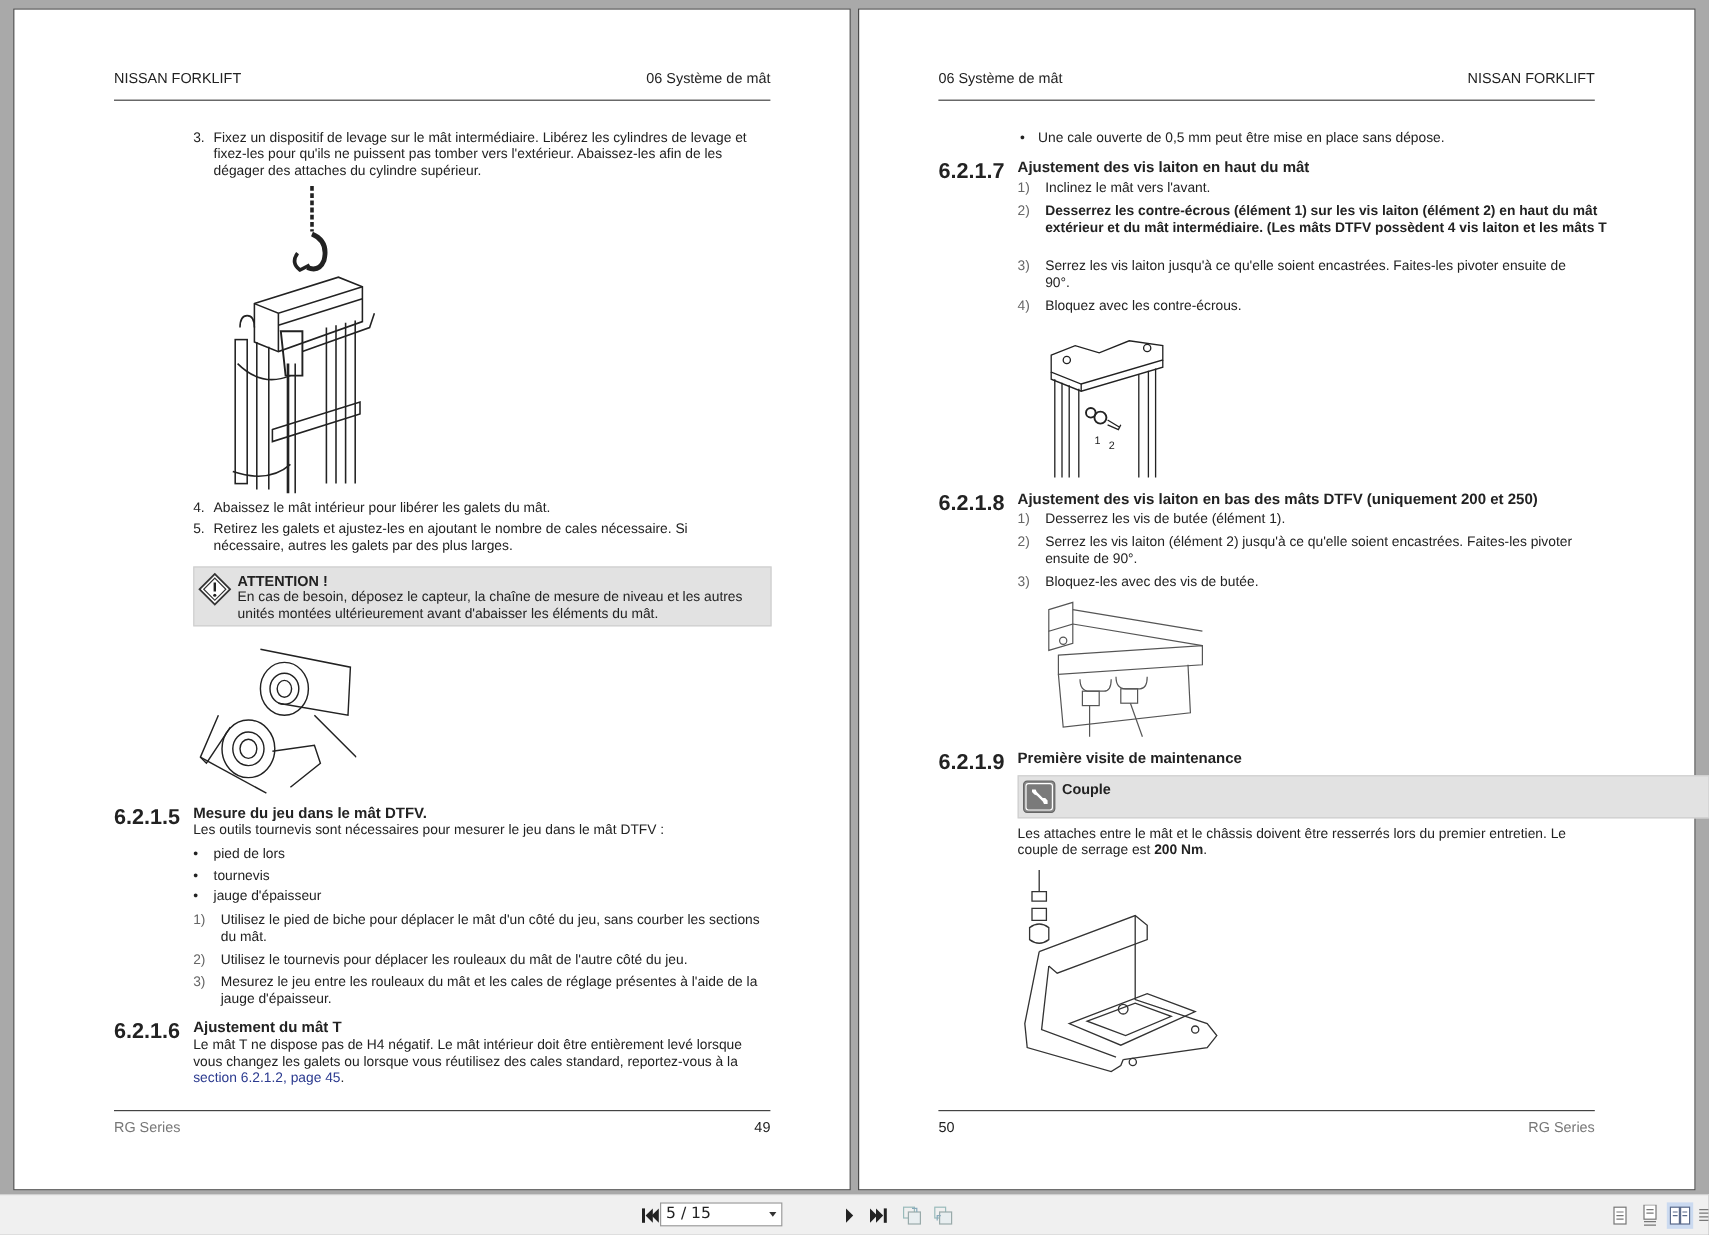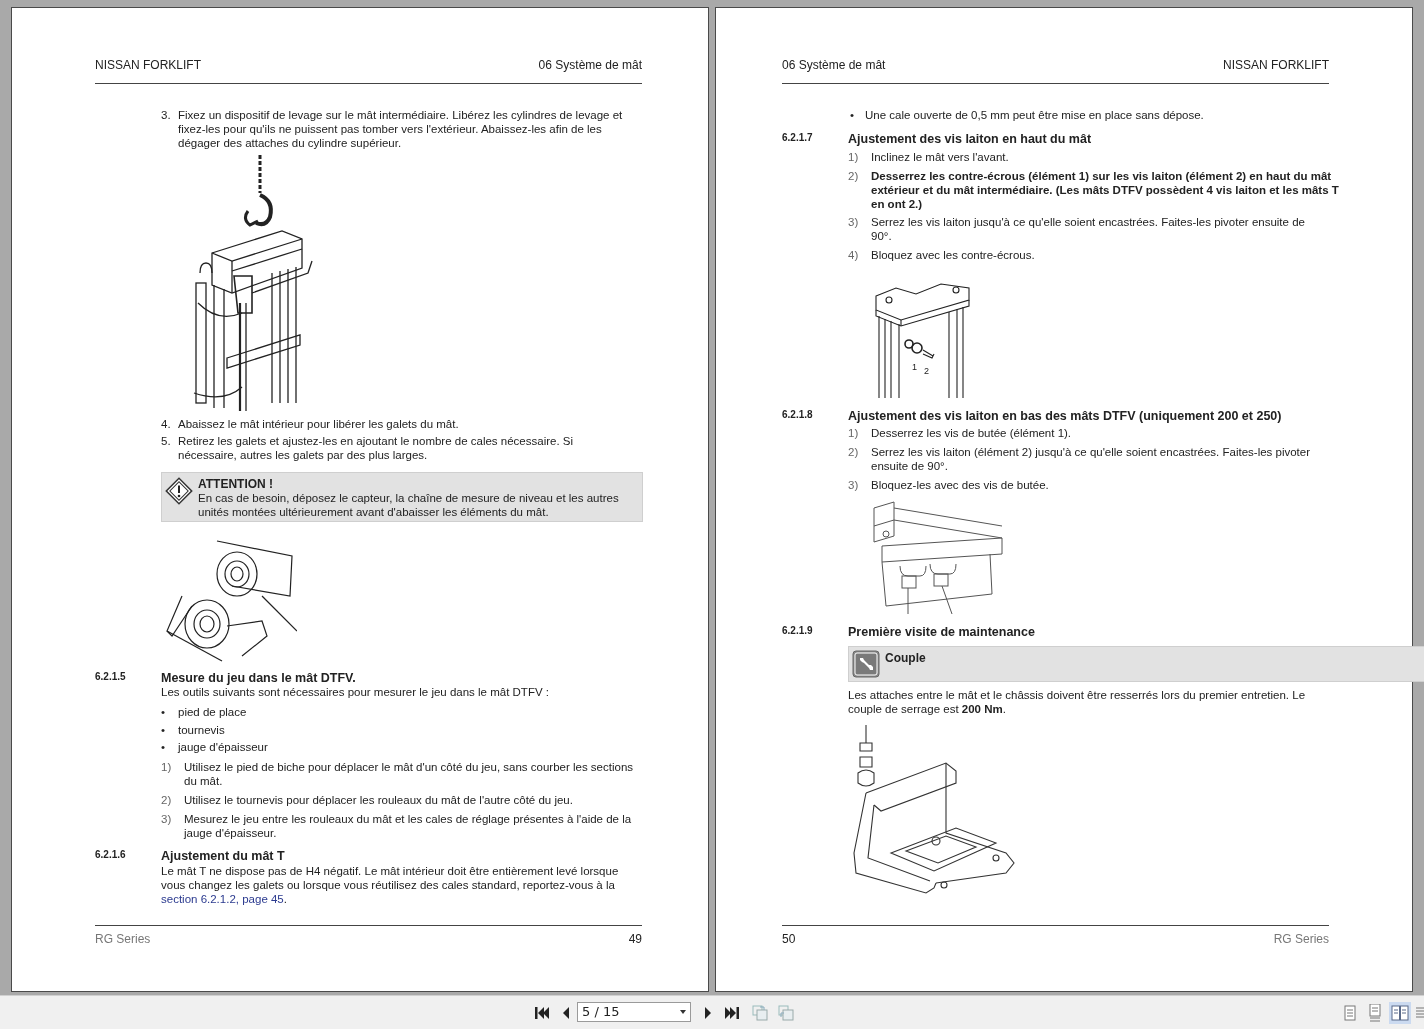--- a/index.html
+++ b/index.html
@@ -20,39 +20,39 @@
     display:flex; justify-content:space-between;
   }
   #page-right .hdr, #page-right .ftr { left:66px; width:547px; }
   .hdr { top:50px; padding-bottom:11px; border-bottom:1px solid #444; height:14px; line-height:14px; }
   .ftr { top:917px; border-top:1px solid #444; padding-top:6px; line-height:14px; }
   .ftr .series { color:#777; }
 
   .txt { position:absolute; font-size:11.5px; line-height:14px; color:#222; }
   .num { position:absolute; font-size:11.5px; line-height:14px; color:#222; }
   .numg { position:absolute; font-size:11.5px; line-height:14px; color:#666; }
-  .sec-num { position:absolute; font-size:10px; font-weight:bold; color:#222; }
+  .sec-num { position:absolute; font-size:18px; font-weight:bold; color:#222; }
   .sec-title { position:absolute; font-size:12.5px; font-weight:bold; color:#222; }
   .link { color:#2b3a8f; }
 
   .callout {
     position:absolute; background:#e2e2e2; border:1px solid #cfcfcf; box-sizing:border-box;
   }
   .callout .ctitle { position:absolute; font-weight:bold; font-size:12px; }
   .callout .cbody { position:absolute; font-size:11.5px; line-height:14px; }
 
   .illus { position:absolute; }
 
   .toolbar {
     position:absolute; left:0; top:995px; width:1424px; height:34px; background:#f0f0f0;
     border-top:1px solid #d0d0d0;
   }
   .tb-btn { position:absolute; top:7px; width:20px; height:20px; display:flex; align-items:center; justify-content:center; cursor:pointer; }
   .page-select {
-    position:absolute; left:577px; top:6px; width:114px; height:20px; background:#fff;
+    position:absolute; left:550px; top:6px; width:102px; height:20px; background:#fff;
     border:1px solid #9a9a9a; box-sizing:border-box; font-size:13px; line-height:18px;
     padding-left:4px; font-family:"DejaVu Sans", sans-serif; color:#222;
   }
   .page-select .caret { position:absolute; right:4px; top:7px; width:0; height:0;
     border-left:3px solid transparent; border-right:3px solid transparent; border-top:4px solid #333; }
   .view-btn { position:absolute; top:6px; width:22px; height:22px; display:flex; align-items:center; justify-content:center; }
   .view-btn.active { background:#cbdaf0; }
 </style>
 </head>
 <body>
@@ -130,23 +130,23 @@
       <ellipse cx="45" cy="88" rx="7" ry="8"></ellipse>
       <path d="M20 60 L5 95 L10 100 L30 70"></path>
       <path d="M5 95 L60 125"></path>
       <path d="M65 90 L100 85 L105 100 L80 120"></path>
       <path d="M100 60 L135 95"></path>
     </g>
   </svg>
 
   <div class="sec-num" style="left:83px;top:663px;">6.2.1.5</div>
   <div class="sec-title" style="left:149px;top:663px;">Mesure du jeu dans le mât DTFV.</div>
-  <div class="txt" style="left:149px;top:677px;">Les outils suivants sont nécessaires pour mesurer le jeu dans le mât DTFV :</div>
+  <div class="txt" style="left:149px;top:677px;">Les outils tournevis sont nécessaires pour mesurer le jeu dans le mât DTFV :</div>
   <div class="txt" style="left:149px;top:697px;">•</div>
-  <div class="txt" style="left:166px;top:697px;">pied de place</div>
+  <div class="txt" style="left:166px;top:697px;">pied de lors</div>
   <div class="txt" style="left:149px;top:715px;">•</div>
   <div class="txt" style="left:166px;top:715px;">tournevis</div>
   <div class="txt" style="left:149px;top:732px;">•</div>
   <div class="txt" style="left:166px;top:732px;">jauge d'épaisseur</div>
 
   <div class="numg" style="left:149px;top:752px;">1)</div>
   <div class="txt" style="left:172px;top:752px;">
     <div>Utilisez le pied de biche pour déplacer le mât d'un côté du jeu, sans courber les sections</div>
     <div>du mât.</div>
   </div>
@@ -182,21 +182,20 @@
   <div class="txt" style="left:149px;top:100px;">Une cale ouverte de 0,5 mm peut être mise en place sans dépose.</div>
 
   <div class="sec-num" style="left:66px;top:124px;">6.2.1.7</div>
   <div class="sec-title" style="left:132px;top:124px;">Ajustement des vis laiton en haut du mât</div>
   <div class="numg" style="left:132px;top:142px;">1)</div>
   <div class="txt" style="left:155px;top:142px;">Inclinez le mât vers l'avant.</div>
   <div class="numg" style="left:132px;top:161px;">2)</div>
   <div class="txt" style="left:155px;top:161px;font-weight:bold;">
     <div>Desserrez les contre-écrous (élément 1) sur les vis laiton (élément 2) en haut du mât</div>
     <div>extérieur et du mât intermédiaire. (Les mâts DTFV possèdent 4 vis laiton et les mâts T</div>
-    <div>en ont 2.)</div>
   </div>
   <div class="numg" style="left:132px;top:207px;">3)</div>
   <div class="txt" style="left:155px;top:207px;">
     <div>Serrez les vis laiton jusqu'à ce qu'elle soient encastrées. Faites-les pivoter ensuite de</div>
     <div>90°.</div>
   </div>
   <div class="numg" style="left:132px;top:240px;">4)</div>
   <div class="txt" style="left:155px;top:240px;">Bloquez avec les contre-écrous.</div>
 
   <svg class="illus" style="left:155px;top:268px;" width="110" height="125" viewBox="0 0 110 125">

